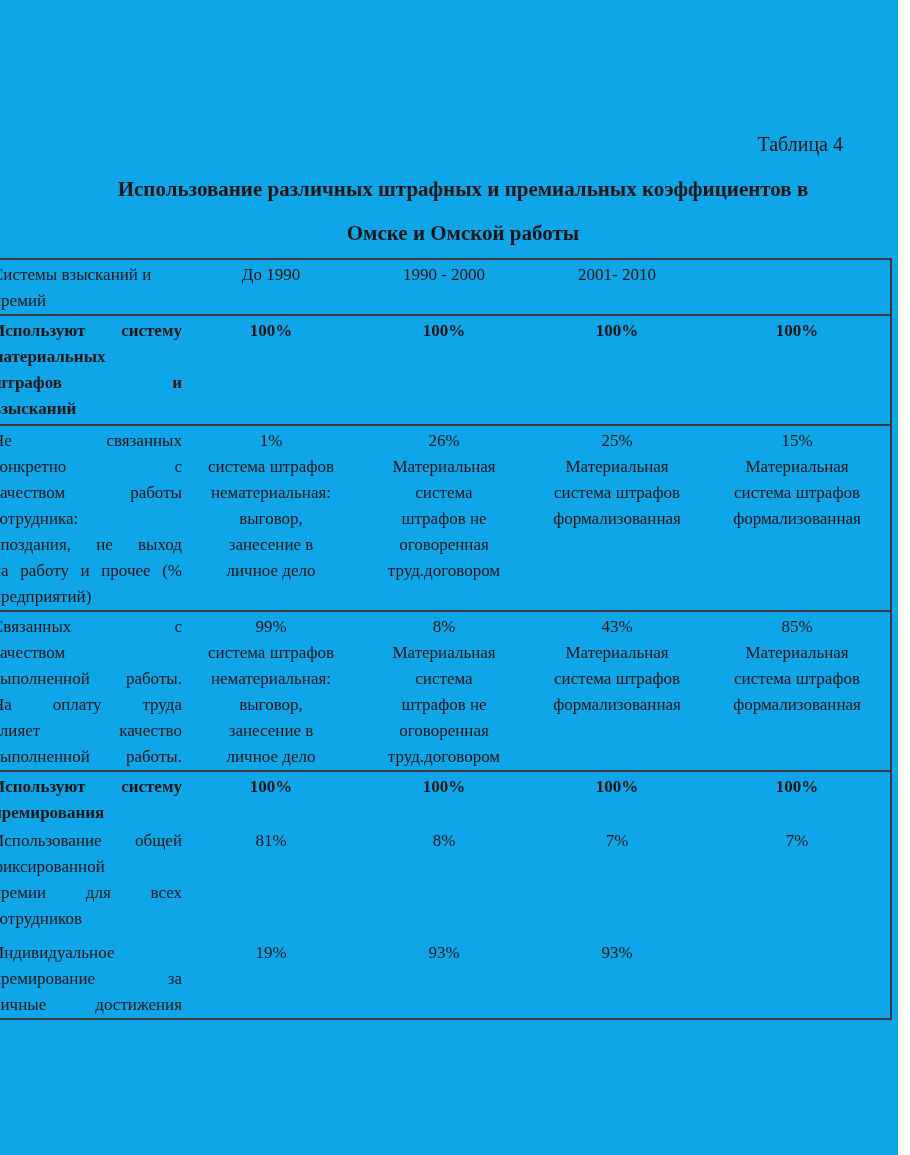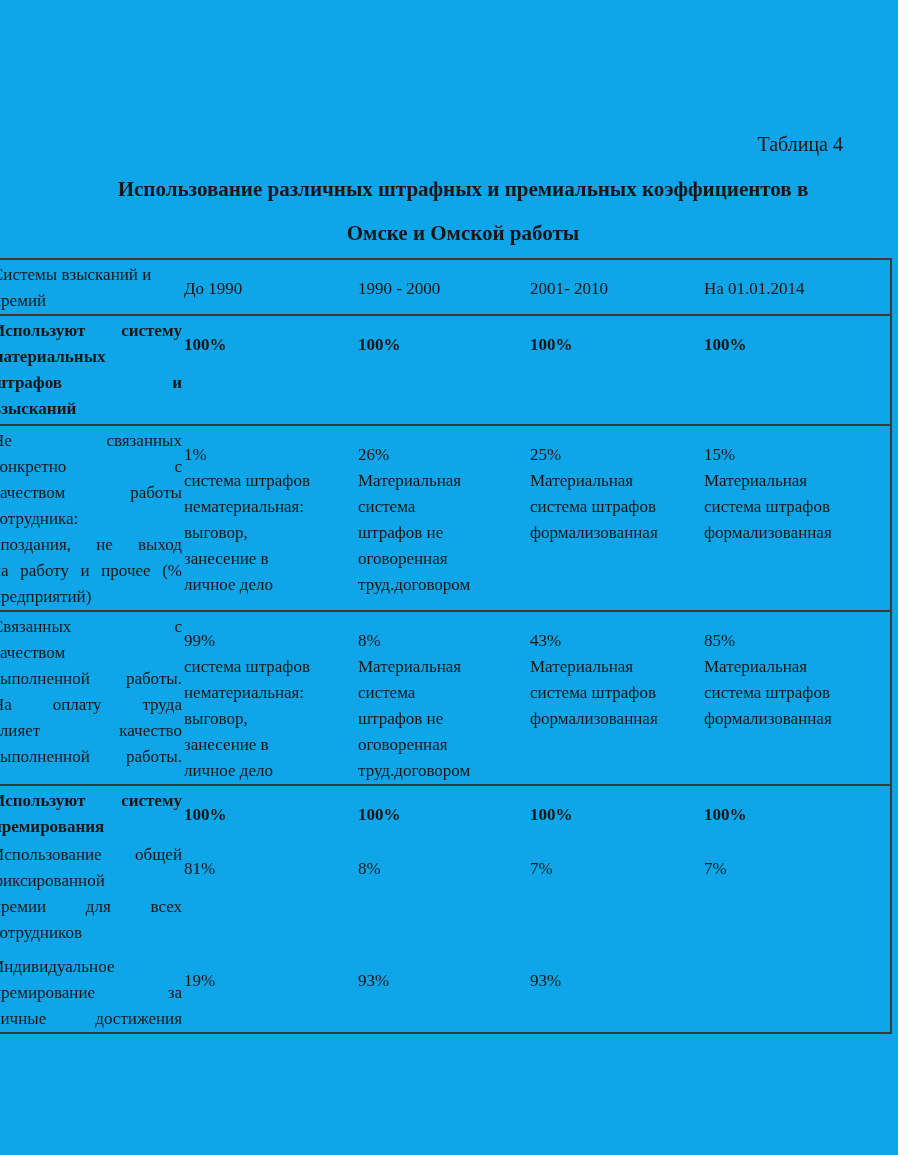--- a/index.html
+++ b/index.html
@@ -57,23 +57,22 @@
     line-height: 26px;
     padding-top: 2px;
     box-sizing: border-box;
   }
   .c1 {
     padding-left: 4px;
     padding-right: 2px;
     white-space: pre-line;
   }
   .cc {
-    text-align: left;
+    text-align: center;
     white-space: pre-line;
-    margin-top: 14px;
   }
   .jline {
     text-align: justify;
     text-align-last: justify;
     white-space: normal;
   }
   .bold .cell { font-weight: bold; }
 </style>
 </head>
 <body>
@@ -85,21 +84,20 @@
   <div class="doc-title title-l2">Омске и Омской работы</div>
 
   <div class="data-table">
 
     <div class="trow row-h">
       <div class="cell c1">Системы взысканий и
 премий</div>
       <div class="cell cc">До 1990</div>
       <div class="cell cc">1990 - 2000</div>
       <div class="cell cc">2001- 2010</div>
-      <div class="cell cc">На 01.01.2014</div>
     </div>
 
     <div class="trow hline row-0 bold">
       <div class="cell c1"><div class="jline">Используют систему</div><div class="jline">материальных</div><div class="jline">штрафов и</div><div class="jline">взысканий</div></div>
       <div class="cell cc">100%</div>
       <div class="cell cc">100%</div>
       <div class="cell cc">100%</div>
       <div class="cell cc">100%</div>
     </div>
 

